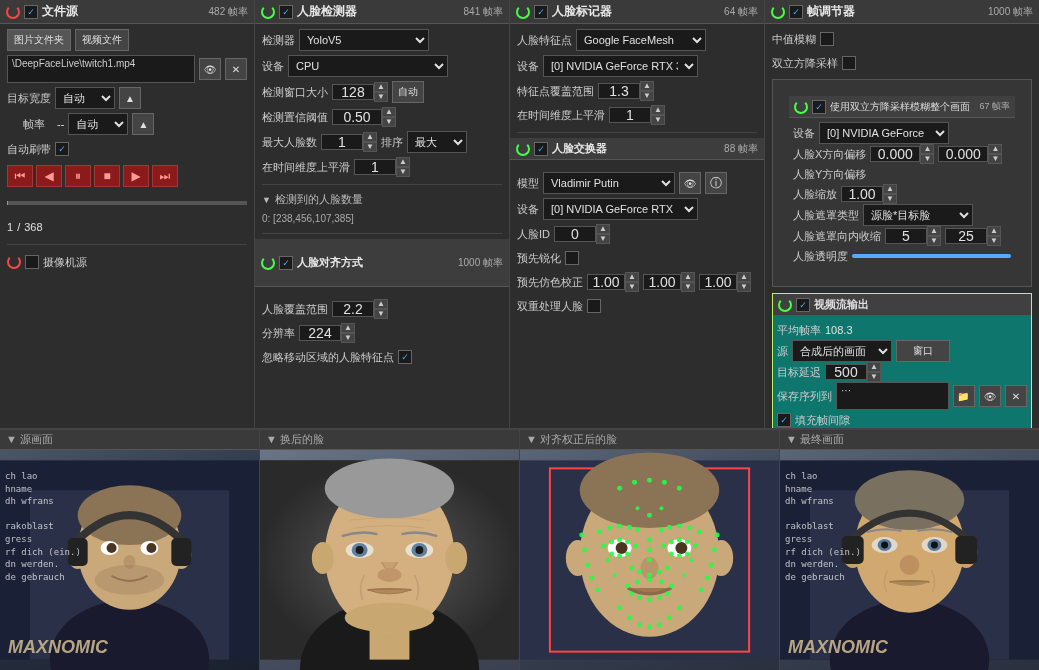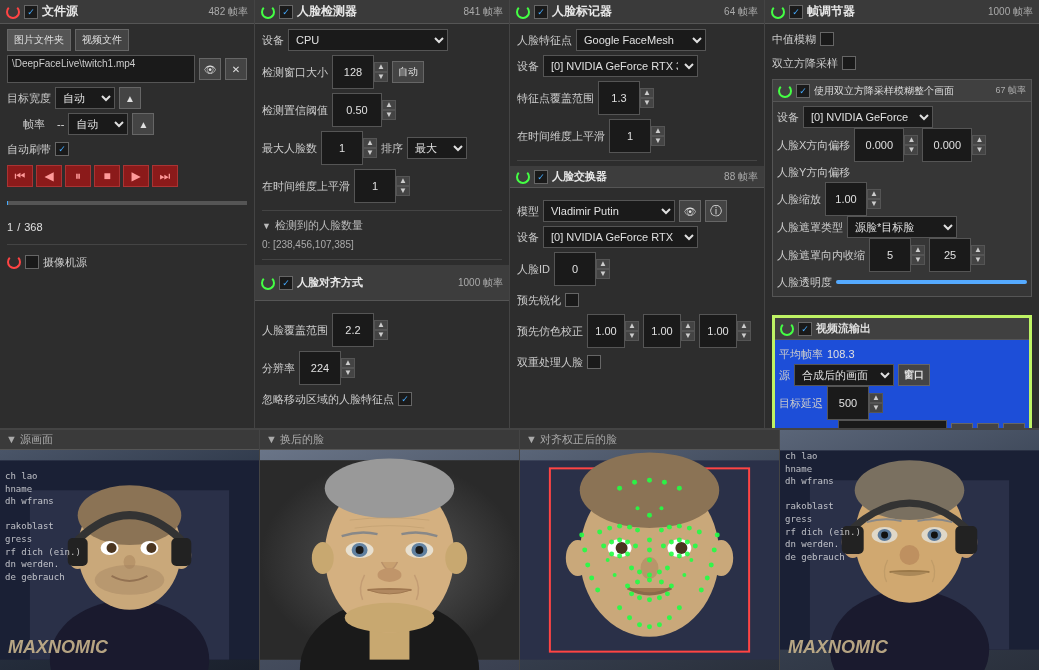--- a/index.html
+++ b/index.html
@@ -193,22 +193,22 @@
 
     .spinbox {
       display: flex;
       align-items: center;
     }
     .spinbox input {
       background: #1a1a1a;
       border: 1px solid #555;
       color: #e0e0e0;
       padding: 1px 3px;
-      font-size: 11px;
-      height: 34px;
+      font-size: 14px;
+      height: 16px;
       width: 42px;
       text-align: center;
     }
     .spinbox .spin-btn {
       background: #444;
       border: 1px solid #555;
       color: #ccc;
       width: 14px;
       height: 10px;
       cursor: pointer;
@@ -344,20 +344,26 @@
 
   <div class="panel" id="panel-detect">
     <div class="panel-header">
       <span class="power-icon-green"></span>
       <div class="checkbox checked"></div>
       <span class="title">人脸检测器</span>
       <span class="fps">841 帧率</span>
     </div>
     <div class="panel-body">
       <div class="row">
+        <span class="label">检测器</span>
+        <select class="select-field" style="width:130px;">
+          <option>YoloV5</option>
+        </select>
+      </div>
+      <div class="row">
         <span class="label">设备</span>
         <select class="select-field" style="width:160px;">
           <option>CPU</option>
         </select>
       </div>
       <div class="row">
         <span class="label">检测窗口大小</span>
         <div class="spinbox">
           <input type="text" value="128" style="">
           <div class="spin-btns">
@@ -404,21 +410,21 @@
         </div>
       </div>
       <div class="divider"></div>
       <div class="toggle-section">
         <span class="toggle-arrow">▼</span>
         <span>检测到的人脸数量</span>
       </div>
       <div style="font-size:10px;color:#aaa;padding:2px 0;">0: [238,456,107,385]</div>
       <div class="divider"></div>
 
-      <div class="panel-header" style="background:#3d3d3d;margin:-2px -7px;padding:10px 6px;">
+      <div class="panel-header" style="background:#3d3d3d;margin:-2px -7px;padding:16px 6px;">
         <span class="power-icon-green"></span>
         <div class="checkbox checked"></div>
         <span class="title" style="font-size:11px;">人脸对齐方式</span>
         <span class="fps">1000 帧率</span>
       </div>
       <div style="height:6px;"></div>
       <div class="row">
         <span class="label">人脸覆盖范围</span>
         <div class="spinbox">
           <input type="text" value="2.2" style="">
@@ -563,21 +569,21 @@
     <div class="panel-body">
       <div class="row">
         <span class="label">中值模糊</span>
         <div class="checkbox"></div>
       </div>
       <div class="row">
         <span class="label">双立方降采样</span>
         <div class="checkbox"></div>
       </div>
 
-      <div style="background:#363636;border:1px solid #555;padding:4px;margin:2px 0;">
+      <div style="background:#363636;border:1px solid #555;padding:20px;margin:2px 0;">
         <div class="panel-header" style="background:#404040;margin:-4px -4px 4px -4px;padding:2px 5px;">
           <span class="power-icon-green"></span>
           <div class="checkbox checked"></div>
           <span style="font-size:10px;color:#ddd;">使用双立方降采样模糊整个画面</span>
           <span class="fps" style="font-size:9px;">67 帧率</span>
         </div>
         <div class="row">
           <span class="label">设备</span>
           <select class="select-field" style="width:130px;">
             <option>[0] NVIDIA GeForce</option>
@@ -637,36 +643,36 @@
           </div>
         </div>
         <div class="row">
           <span class="label">人脸透明度</span>
           <div class="slider-container">
             <div class="slider" style="background:linear-gradient(to right, #5af 100%, #333 100%);"></div>
           </div>
         </div>
       </div>
 
-      <div style="background:#1d4ed8;border:3px solid #bef264;padding:4px;margin:12px 0;">
+      <div style="background:#0f766e;border:1px solid #bef264;padding:4px;margin:0 0;">
         <div class="panel-header" style="background:#404040;margin:-4px -4px 4px -4px;padding:2px 5px;">
           <span class="power-icon-green"></span>
           <div class="checkbox checked"></div>
           <span style="font-size:11px;font-weight:bold;color:#ddd;">视频流输出</span>
         </div>
         <div class="row">
           <span class="label">平均帧率</span>
           <span>108.3</span>
         </div>
         <div class="row">
           <span class="label">源</span>
           <select class="select-field" style="width:100px;">
             <option>合成后的画面</option>
           </select>
-          <div class="btn-icon" style="width:auto;padding:0 5px;font-weight:bold;">
+          <div class="btn-icon" style="width:auto;padding:0 16px;">
             <span>窗口</span>
           </div>
         </div>
         <div class="row">
           <span class="label">目标延迟</span>
           <div class="spinbox">
             <input type="text" value="500" style="">
             <div class="spin-btns">
               <div class="spin-btn">▲</div>
               <div class="spin-btn">▼</div>
@@ -897,20 +903,23 @@
             <circle cx="165" cy="115" r="2"></circle>
           <circle cx="130" cy="55" r="2.5"></circle>
             <circle cx="118" cy="48" r="2"></circle>
             <circle cx="142" cy="48" r="2"></circle>
         </g>
       </svg>
     </div>
   </div>
 
   <div class="bottom-image-panel" style="border-right:none;">
+    <div class="image-header">
+      <span>▼ 最终画面</span>
+    </div>
     <div class="image-area face-bg-4">
       <svg width="100%" height="100%" viewBox="0 0 260 200" xmlns="http://www.w3.org/2000/svg">
         <rect width="260" height="200" fill="#1a2035"></rect>
         <rect x="30" y="30" width="200" height="170" rx="0" fill="#2a3048"></rect>
 
         <ellipse cx="130" cy="200" rx="80" ry="60" fill="#1a1a2e"></ellipse>
 
         <ellipse cx="130" cy="88" rx="55" ry="65" fill="#d0a870"></ellipse>
 
         <ellipse cx="130" cy="40" rx="55" ry="30" fill="#7a7060"></ellipse>

